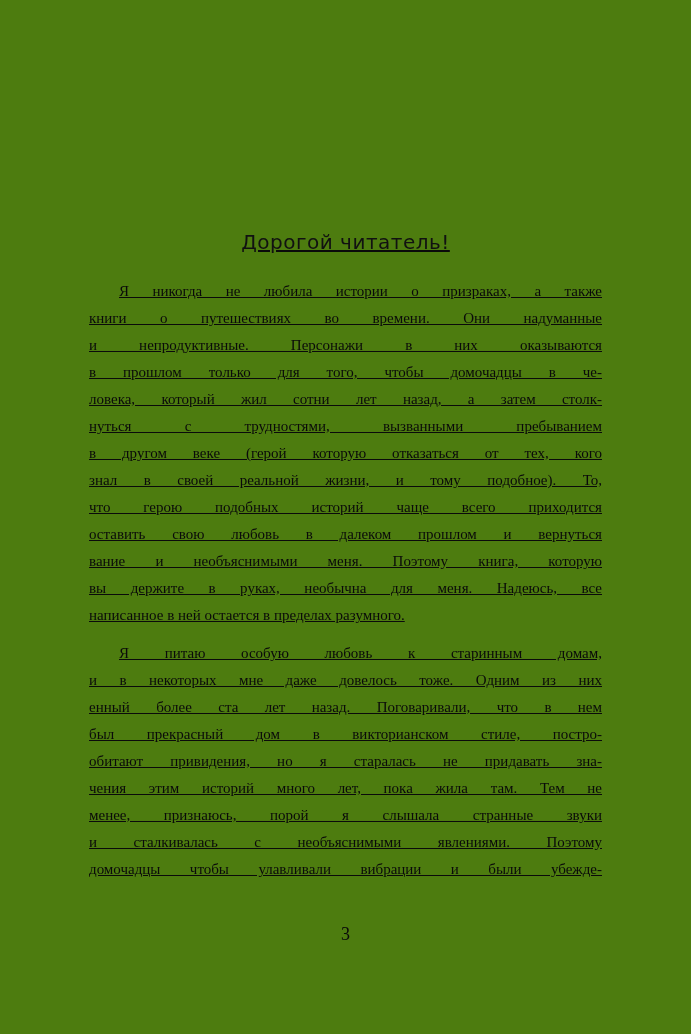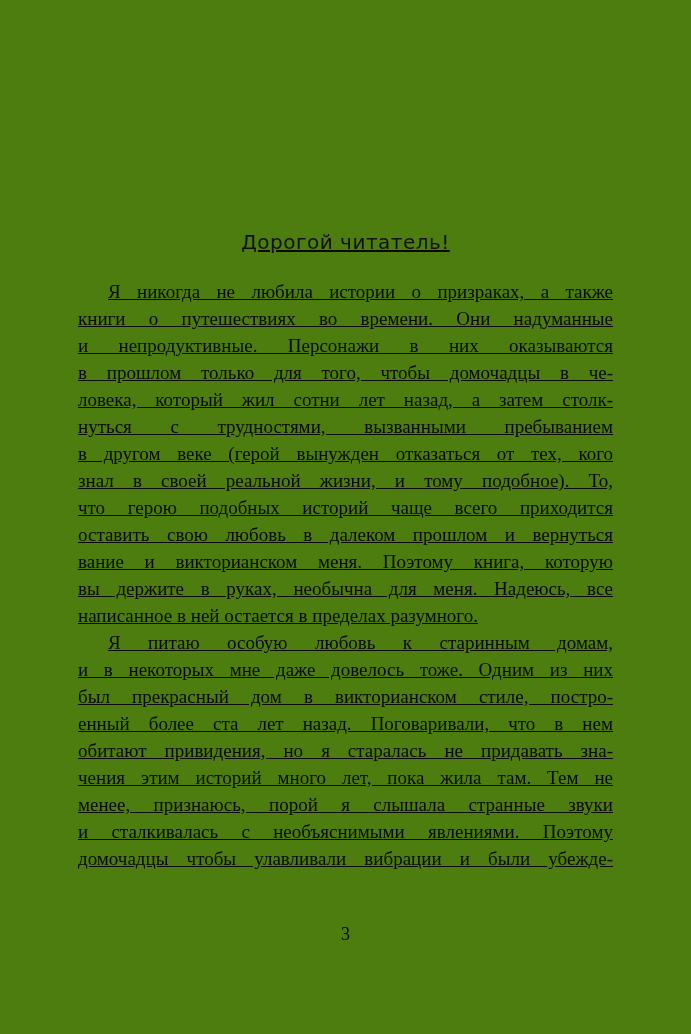--- a/index.html
+++ b/index.html
@@ -24,22 +24,22 @@
     font-family: "DejaVu Sans", sans-serif;
     font-size: 20px;
     font-weight: 500;
     line-height: 24px;
     text-align: center;
     letter-spacing: 0.5px;
     margin: 0 0 24px 0;
     color: #111111;
   }
   .paragraph {
-    margin: 0;
-    font-size: 19px;
+    margin: 11px;
+    font-size: 15px;
     line-height: 27px;
     color: #0a0a0a;
   }
   .line {
     text-align: justify;
     text-align-last: justify;
     white-space: normal;
   }
   .line.indent {
     text-indent: 30px;
@@ -67,34 +67,34 @@
 
     <h1 class="heading">Дорогой читатель!</h1>
 
     <div class="paragraph">
       <div class="line indent">Я никогда не любила истории о призраках, а также</div>
       <div class="line">книги о путешествиях во времени. Они надуманные</div>
       <div class="line">и непродуктивные. Персонажи в них оказываются</div>
       <div class="line">в прошлом только для того, чтобы домочадцы в че-</div>
       <div class="line">ловека, который жил сотни лет назад, а затем столк-</div>
       <div class="line">нуться с трудностями, вызванными пребыванием</div>
-      <div class="line">в другом веке (герой вынужден отказаться от тех, кого</div>
+      <div class="line">в другом веке (герой которую отказаться от тех, кого</div>
       <div class="line">знал в своей реальной жизни, и тому подобное). То,</div>
       <div class="line">что герою подобных историй чаще всего приходится</div>
       <div class="line">оставить свою любовь в далеком прошлом и вернуться</div>
-      <div class="line">вание и викторианском меня. Поэтому книга, которую</div>
+      <div class="line">вание и необъяснимыми меня. Поэтому книга, которую</div>
       <div class="line">вы держите в руках, необычна для меня. Надеюсь, все</div>
       <div class="line para-end">написанное в ней остается в пределах разумного.</div>
     </div>
 
     <div class="paragraph">
       <div class="line indent">Я питаю особую любовь к старинным домам,</div>
       <div class="line">и в некоторых мне даже довелось тоже. Одним из них</div>
+      <div class="line">енный более ста лет назад. Поговаривали, что в нем</div>
       <div class="line">был прекрасный дом в викторианском стиле, постро-</div>
-      <div class="line">енный более ста лет назад. Поговаривали, что в нем</div>
       <div class="line">обитают привидения, но я старалась не придавать зна-</div>
       <div class="line">чения этим историй много лет, пока жила там. Тем не</div>
       <div class="line">менее, признаюсь, порой я слышала странные звуки</div>
       <div class="line">и сталкивалась с необъяснимыми явлениями. Поэтому</div>
       <div class="line">домочадцы чтобы улавливали вибрации и были убежде-</div>
     </div>
 
   </div>
 
   <div class="page-number">3</div>

